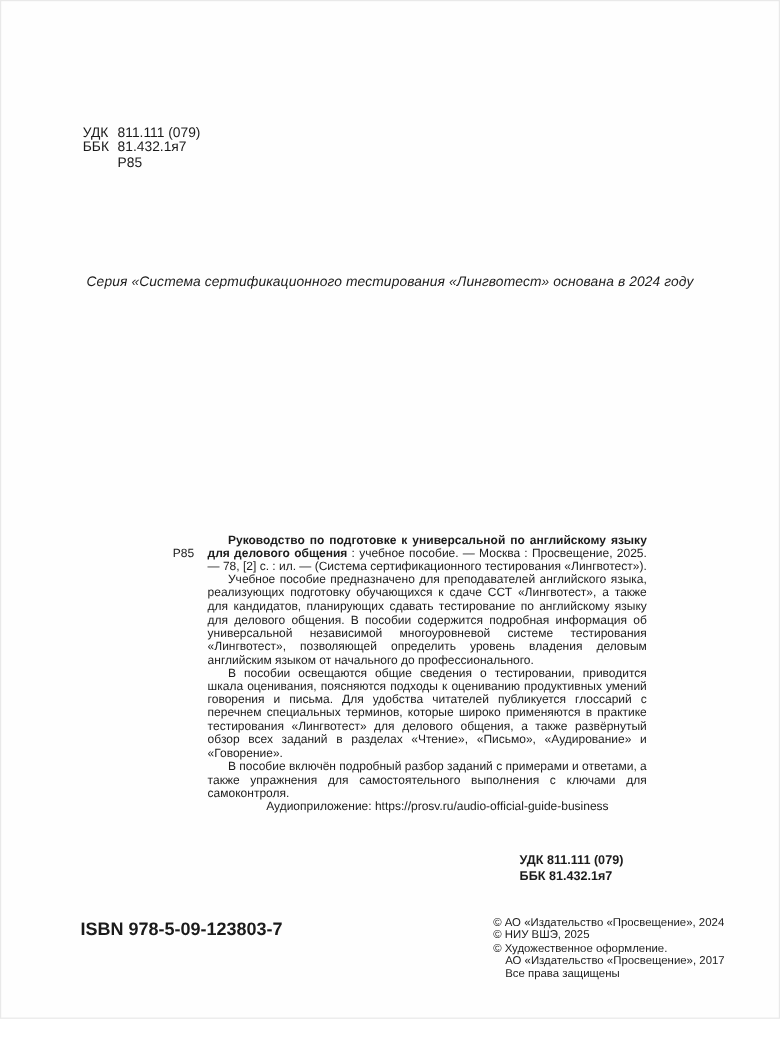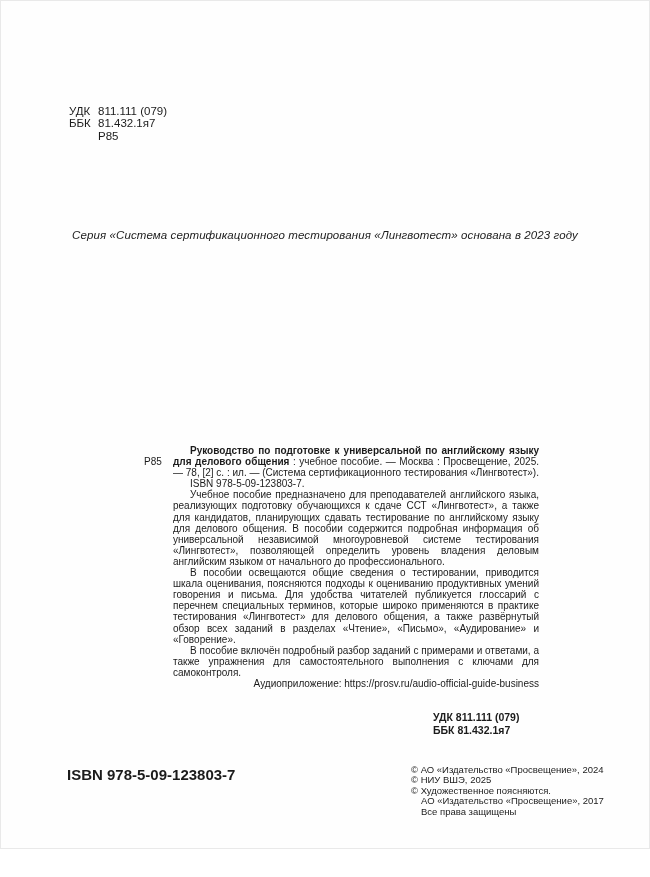--- a/index.html
+++ b/index.html
@@ -50,21 +50,21 @@
     text-align: justify;
   }
   .annotation p { margin: 0; text-indent: 17px; }
   .record { position: relative; }
   .margin-code {
     position: absolute;
     left: -29px;
     top: 11.1px;
     text-indent: 0;
   }
-  .audio-line { text-align: right; }
+  .audio-line { text-align: center; }
 
   
   .udc-bottom {
     position: absolute;
     left: 432px;
     top: 710px;
     font-weight: bold;
     font-size: 10.5px;
     line-height: 13px;
     white-space: nowrap;
@@ -93,39 +93,38 @@
 <body>
 
 <div class="page">
 
   <div class="udc-top">
     <div><span class="lbl">УДК</span><span>811.111 (079)</span></div>
     <div><span class="lbl">ББК</span><span>81.432.1я7</span></div>
     <div><span class="lbl"></span><span>Р85</span></div>
   </div>
 
-  <div class="series">Серия «Система сертификационного тестирования «Лингвотест» основана в 2023 году</div>
+  <div class="series">Серия «Система сертификационного тестирования «Лингвотест» основана в 2024 году</div>
 
   <div class="annotation">
     <p class="record"><span class="margin-code">Р85</span><b>Руководство по подготовке к универсальной по английскому языку для делового общения</b><span> : учебное пособие. — Москва : Просвещение, 2025. — 78, [2] с. : ил. — (Система сертификационного тестирования «Лингвотест»).</span></p>
-    <p>ISBN 978-5-09-123803-7.</p>
     <p>Учебное пособие предназначено для преподавателей английского языка, реализующих подготовку обучающихся к сдаче ССТ «Лингвотест», а также для кандидатов, планирующих сдавать тестирование по английскому языку для делового общения. В пособии содержится подробная информация об универсальной независимой многоуровневой системе тестирования «Лингвотест», позволяющей определить уровень владения деловым английским языком от начального до профессионального.</p>
     <p>В пособии освещаются общие сведения о тестировании, приводится шкала оценивания, поясняются подходы к оцениванию продуктивных умений говорения и письма. Для удобства читателей публикуется глоссарий с перечнем специальных терминов, которые широко применяются в практике тестирования «Лингвотест» для делового общения, а также развёрнутый обзор всех заданий в разделах «Чтение», «Письмо», «Аудирование» и «Говорение».</p>
     <p>В пособие включён подробный разбор заданий с примерами и ответами, а также упражнения для самостоятельного выполнения с ключами для самоконтроля.</p>
     <p class="audio-line"><span>Аудиоприложение:</span> <span>https://prosv.ru/audio-official-guide-business</span></p>
   </div>
 
   <div class="udc-bottom">
     <div>УДК 811.111 (079)</div>
     <div>ББК 81.432.1я7</div>
   </div>
 
   <div class="isbn-bottom">ISBN 978-5-09-123803-7</div>
 
   <div class="copyrights">
     <div>© АО «Издательство «Просвещение», 2024</div>
     <div>© НИУ ВШЭ, 2025</div>
-    <div>© Художественное поясняются.</div>
+    <div>© Художественное оформление.</div>
     <div class="cont">АО «Издательство «Просвещение», 2017</div>
     <div class="cont">Все права защищены</div>
   </div>
 
 </div>
 
 </body></html>

